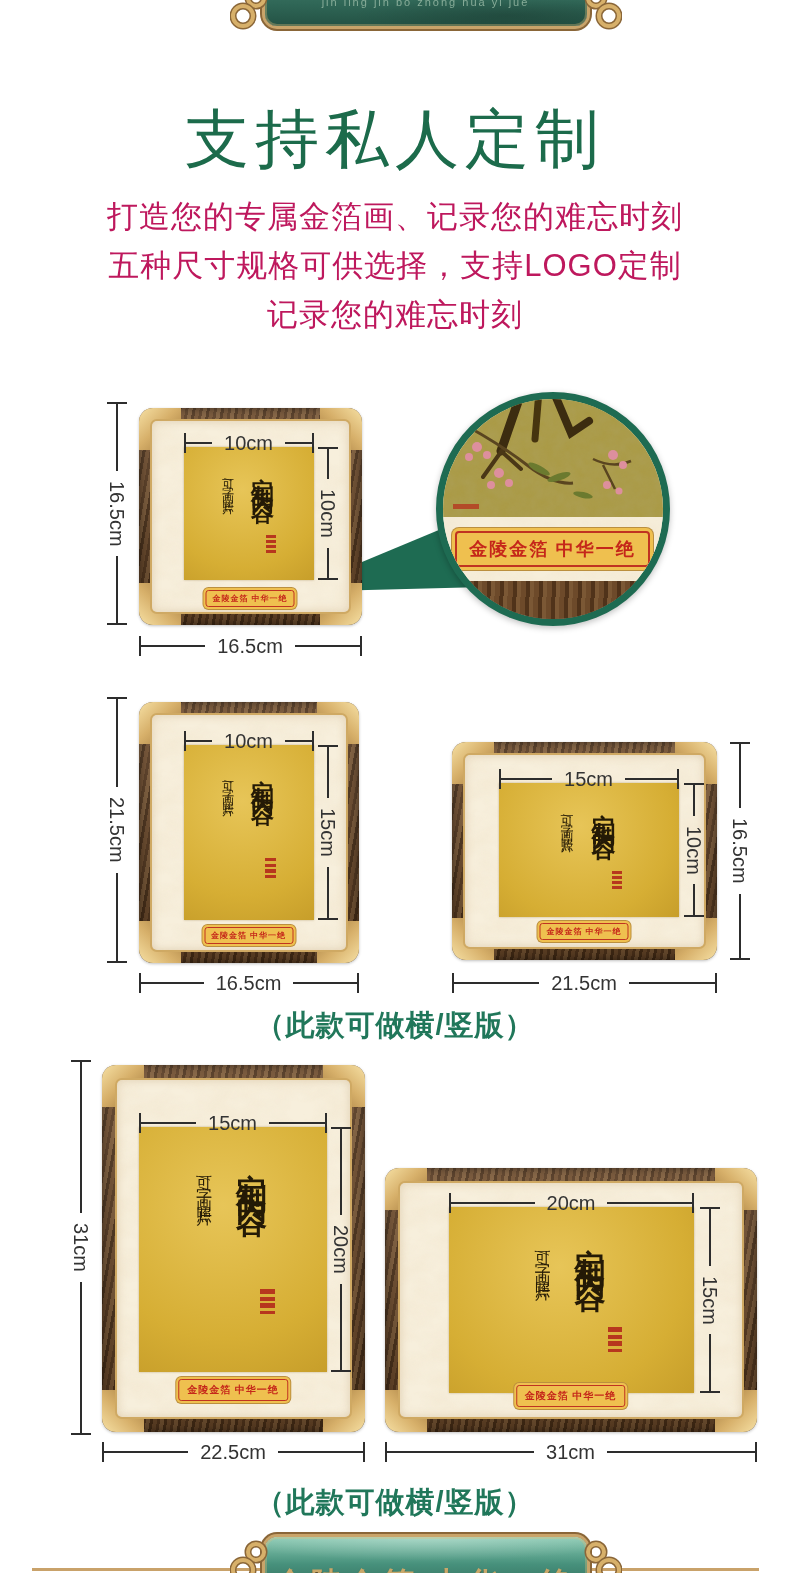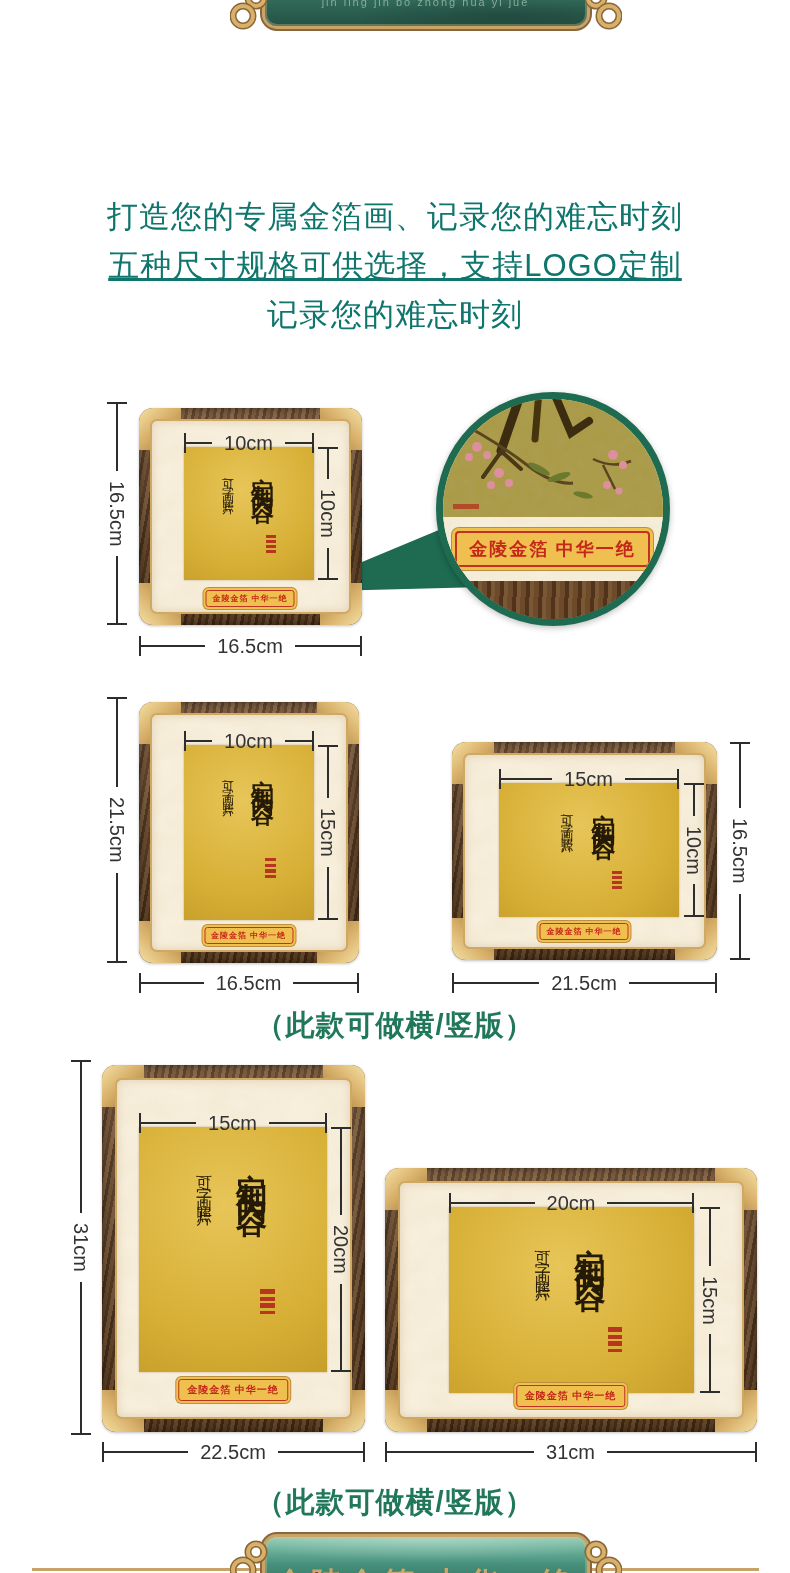--- a/index.html
+++ b/index.html
@@ -22,21 +22,21 @@
   .red-rule{position:absolute;height:3px;background:#c23a20;border-radius:2px;}
   .gold-rule{position:absolute;height:3px;background:#c9a26a;}
   .scrollwork{position:absolute;width:40px;height:44px;}
   .scrollwork svg{display:block;}
 
   
   .page-title{position:absolute;left:0;right:0;text-align:center;
     font-family:"Liberation Serif","DejaVu Serif",serif;font-weight:500;
     color:#1c6b4b;font-size:64px;letter-spacing:6px;white-space:nowrap;}
   .intro p{position:absolute;left:0;right:0;margin:0;text-align:center;
-    color:#0f766e;font-size:31px;font-weight:500;letter-spacing:1px;white-space:nowrap;}
+    color:#be185d;font-size:31px;font-weight:500;letter-spacing:1px;white-space:nowrap;}
 
   
   .hdim{position:absolute;display:flex;align-items:center;height:24px;}
   .hdim .tickv{width:2px;height:20px;background:#2d2d2d;}
   .hdim .lineh{flex:1;height:2px;background:#2d2d2d;}
   .hdim .lab{padding:0 12px;font-size:20px;color:#333;font-weight:500;white-space:nowrap;}
   .vdim{position:absolute;display:flex;flex-direction:column;align-items:center;width:26px;}
   .vdim .tickh{height:2px;width:20px;background:#2d2d2d;}
   .vdim .linev{flex:1;width:2px;background:#2d2d2d;}
   .vdim .lab{writing-mode:vertical-rl;padding:10px 0;font-size:20px;color:#333;
@@ -139,23 +139,24 @@
   </div>
   <div class="scrollwork" style="left:550px;top:-14px;">
     <svg width="40" height="44" viewBox="0 0 40 44">
       <circle cx="14" cy="12" r="8" fill="none" stroke="#8a6638" stroke-width="7"></circle>
       <circle cx="14" cy="12" r="8" fill="none" stroke="#d7b06a" stroke-width="4"></circle>
       <circle cx="27" cy="30" r="10" fill="none" stroke="#8a6638" stroke-width="7"></circle>
       <circle cx="27" cy="30" r="10" fill="none" stroke="#d7b06a" stroke-width="4"></circle>
     </svg>
   </div>
 
+  <div class="page-title" style="top:96px;">支持私人定制</div>
   <div class="intro">
     <p style="top:196px;">打造您的专属金箔画、记录您的难忘时刻</p>
-    <p style="top:245px;text-decoration:underline;">五种尺寸规格可供选择，支持LOGO定制</p>
+    <p style="top:245px;">五种尺寸规格可供选择，支持LOGO定制</p>
     <p style="top:294px;">记录您的难忘时刻</p>
   </div>
 
   <svg class="zoom-pointer" width="215" height="105" viewBox="0 0 215 105">
     <polygon points="8,97 212,12 202,92" fill="#1e6b52"></polygon>
   </svg>
 
   <div class="frame fs-s" style="left:107px;top:408px;width:223px;height:217px;">
     <div class="corner tl"></div>
     <div class="corner tr"></div>

